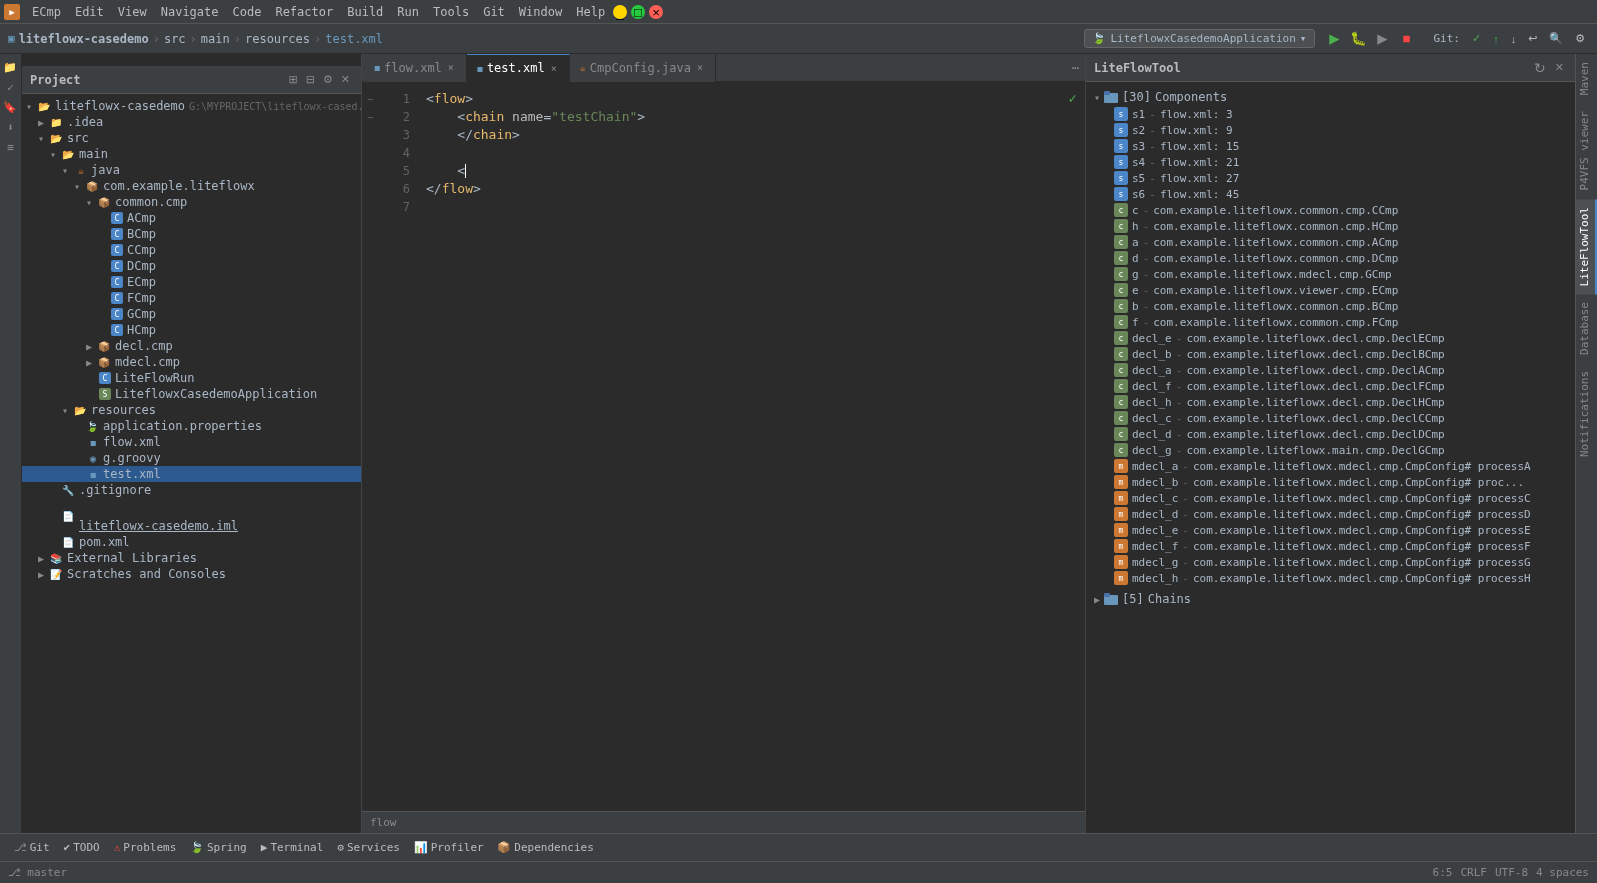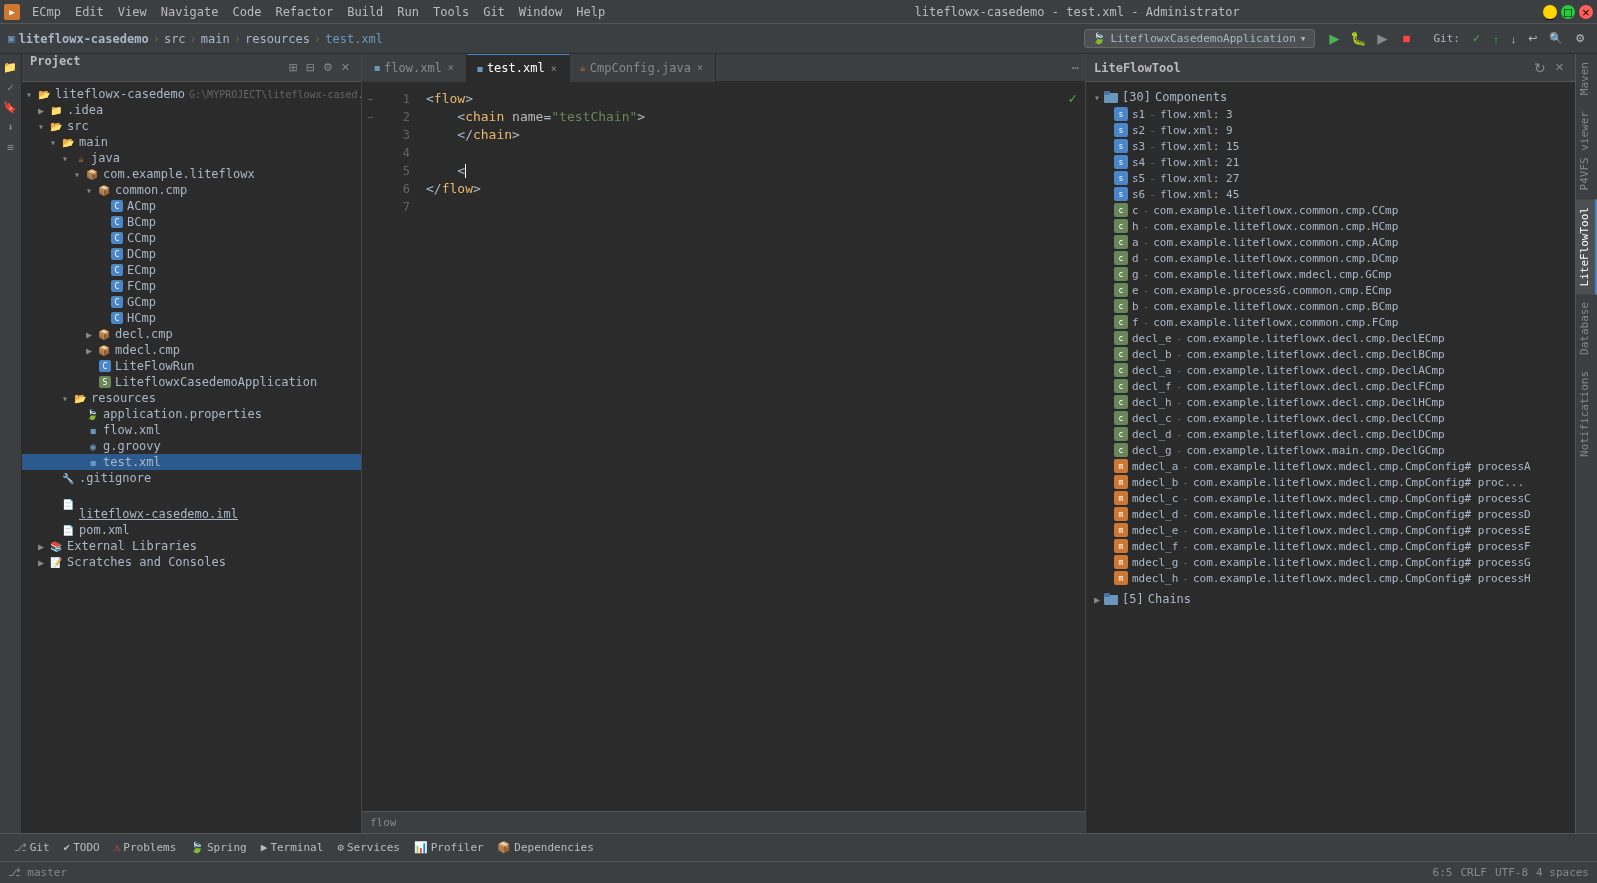--- a/index.html
+++ b/index.html
@@ -30,21 +30,21 @@
 
     
     .main-container { display: flex; flex: 1; overflow: hidden; }
 
     
     .sidebar-icons { width: 22px; background: #3c3f41; display: flex; flex-direction: column; align-items: center; padding-top: 4px; gap: 2px; border-right: 1px solid #2b2b2b; flex-shrink: 0; }
     .sidebar-icon { width: 18px; height: 18px; color: #888; font-size: 11px; display: flex; align-items: center; justify-content: center; cursor: pointer; border-radius: 2px; }
 
     
     .project-panel { width: 340px; background: #2b2b2b; display: flex; flex-direction: column; border-right: 1px solid #444; flex-shrink: 0; }
-    .panel-header { background: #3c3f41; height: 28px; display: flex; padding: 0 8px; gap: 20px; border-bottom: 1px solid #555; flex-shrink: 0; }
+    .panel-header { background: #3c3f41; height: 28px; display: flex; align-items: center; padding: 0 8px; gap: 20px; border-bottom: 1px solid #555; flex-shrink: 0; margin-top: 12px; }
     .panel-title { color: #bbb; font-size: 12px; font-weight: bold; }
     .panel-controls { margin-left: auto; display: flex; gap: 2px; }
     .panel-ctrl-btn { background: none; border: none; color: #888; cursor: pointer; padding: 1px 3px; font-size: 11px; }
 
     
     .file-tree { flex: 1; overflow-y: auto; padding: 4px 0; }
     .tree-item { display: flex; align-items: center; padding: 1px 0; cursor: pointer; white-space: nowrap; }
     .tree-item.selected { background: #2d5a8e; }
     .tree-indent { display: inline-block; flex-shrink: 0; }
     .tree-arrow { display: inline-block; width: 12px; color: #888; font-size: 10px; flex-shrink: 0; }
@@ -134,21 +134,20 @@
   <span class="menu-item">View</span>
   <span class="menu-item">Navigate</span>
   <span class="menu-item">Code</span>
   <span class="menu-item">Refactor</span>
   <span class="menu-item">Build</span>
   <span class="menu-item">Run</span>
   <span class="menu-item">Tools</span>
   <span class="menu-item">Git</span>
   <span class="menu-item">Window</span>
   <span class="menu-item">Help</span>
-  <span class="window-title">liteflowx-casedemo - test.xml - Administrator</span>
   <div class="window-controls">
     <button class="win-btn win-min">_</button>
     <button class="win-btn win-max">□</button>
     <button class="win-btn win-close">×</button>
   </div>
 </div>
 
 <div class="toolbar">
   <div class="project-selector">
     <span style="color:#6897bb; font-size:11px;">▣</span>
@@ -586,21 +585,21 @@
         <div class="component-item">
           <span class="comp-icon comp-icon-c">c</span>
           <span class="comp-label">g</span>
           <span class="comp-sep"> - </span>
           <span class="comp-label">com.example.liteflowx.mdecl.cmp.GCmp</span>
         </div>
         <div class="component-item">
           <span class="comp-icon comp-icon-c">c</span>
           <span class="comp-label">e</span>
           <span class="comp-sep"> - </span>
-          <span class="comp-label">com.example.processG.common.cmp.ECmp</span>
+          <span class="comp-label">com.example.liteflowx.viewer.cmp.ECmp</span>
         </div>
         <div class="component-item">
           <span class="comp-icon comp-icon-c">c</span>
           <span class="comp-label">b</span>
           <span class="comp-sep"> - </span>
           <span class="comp-label">com.example.liteflowx.common.cmp.BCmp</span>
         </div>
         <div class="component-item">
           <span class="comp-icon comp-icon-c">c</span>
           <span class="comp-label">f</span>

